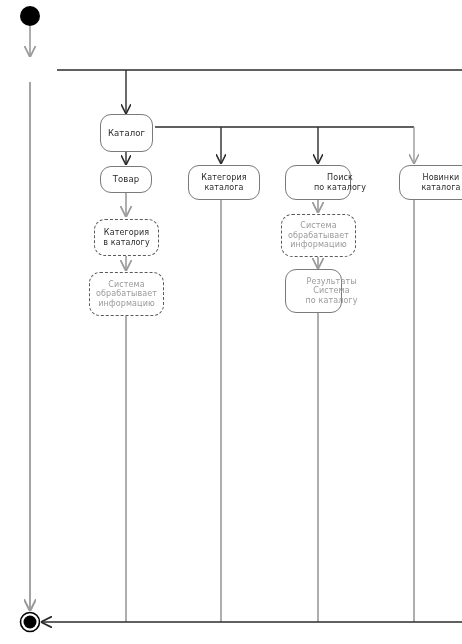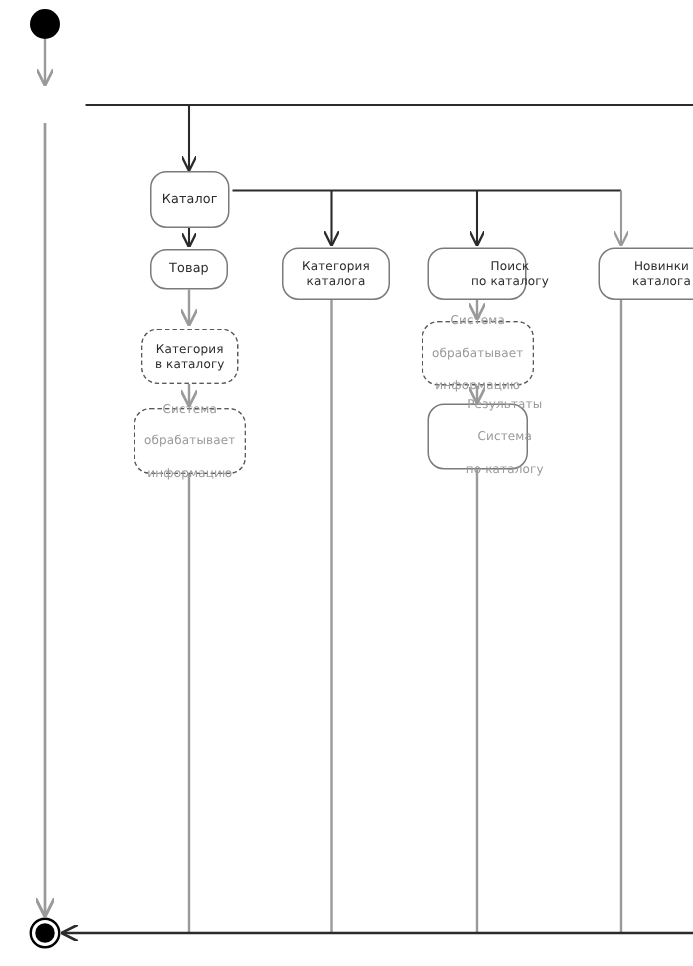--- a/index.html
+++ b/index.html
@@ -37,21 +37,21 @@
     line-height: 1.18;
     letter-spacing: 0.1px;
   }
   .node-solid {
     border: 1px solid #7a7a7a;
   }
   .node-dashed {
     border: 1px dashed #5a5a5a;
   }
   .txt-dark { color: #2b2b2b; }
-  .txt-gray { color: #9a9a9a; gap: 12px; }
+  .txt-gray { color: #9a9a9a; }
   .node span {
     display: block;
     white-space: nowrap;
   }
 </style>
 </head>
 <body>
 
 <div id="diagram-root">
 
@@ -140,19 +140,19 @@
     <span>обрабатывает</span>
     <span>информацию</span>
   </div>
 
   <div class="node node-dashed txt-gray" style="left:281px; top:214px; width:75px; height:43px; font-size:8px;">
     <span>Система</span>
     <span>обрабатывает</span>
     <span>информацию</span>
   </div>
 
-  <div class="node node-solid txt-gray" style="left:285px; top:269px; width:67px; height:44px; font-size:8px;padding-left:36px;">
+  <div class="node node-solid txt-gray" style="left:285px; top:269px; width:57px; height:44px; font-size:8px;padding-left:36px;">
     <span>Результаты</span>
     <span>Система</span>
     <span>по каталогу</span>
   </div>
 
 </div>
 
 </body></html>

